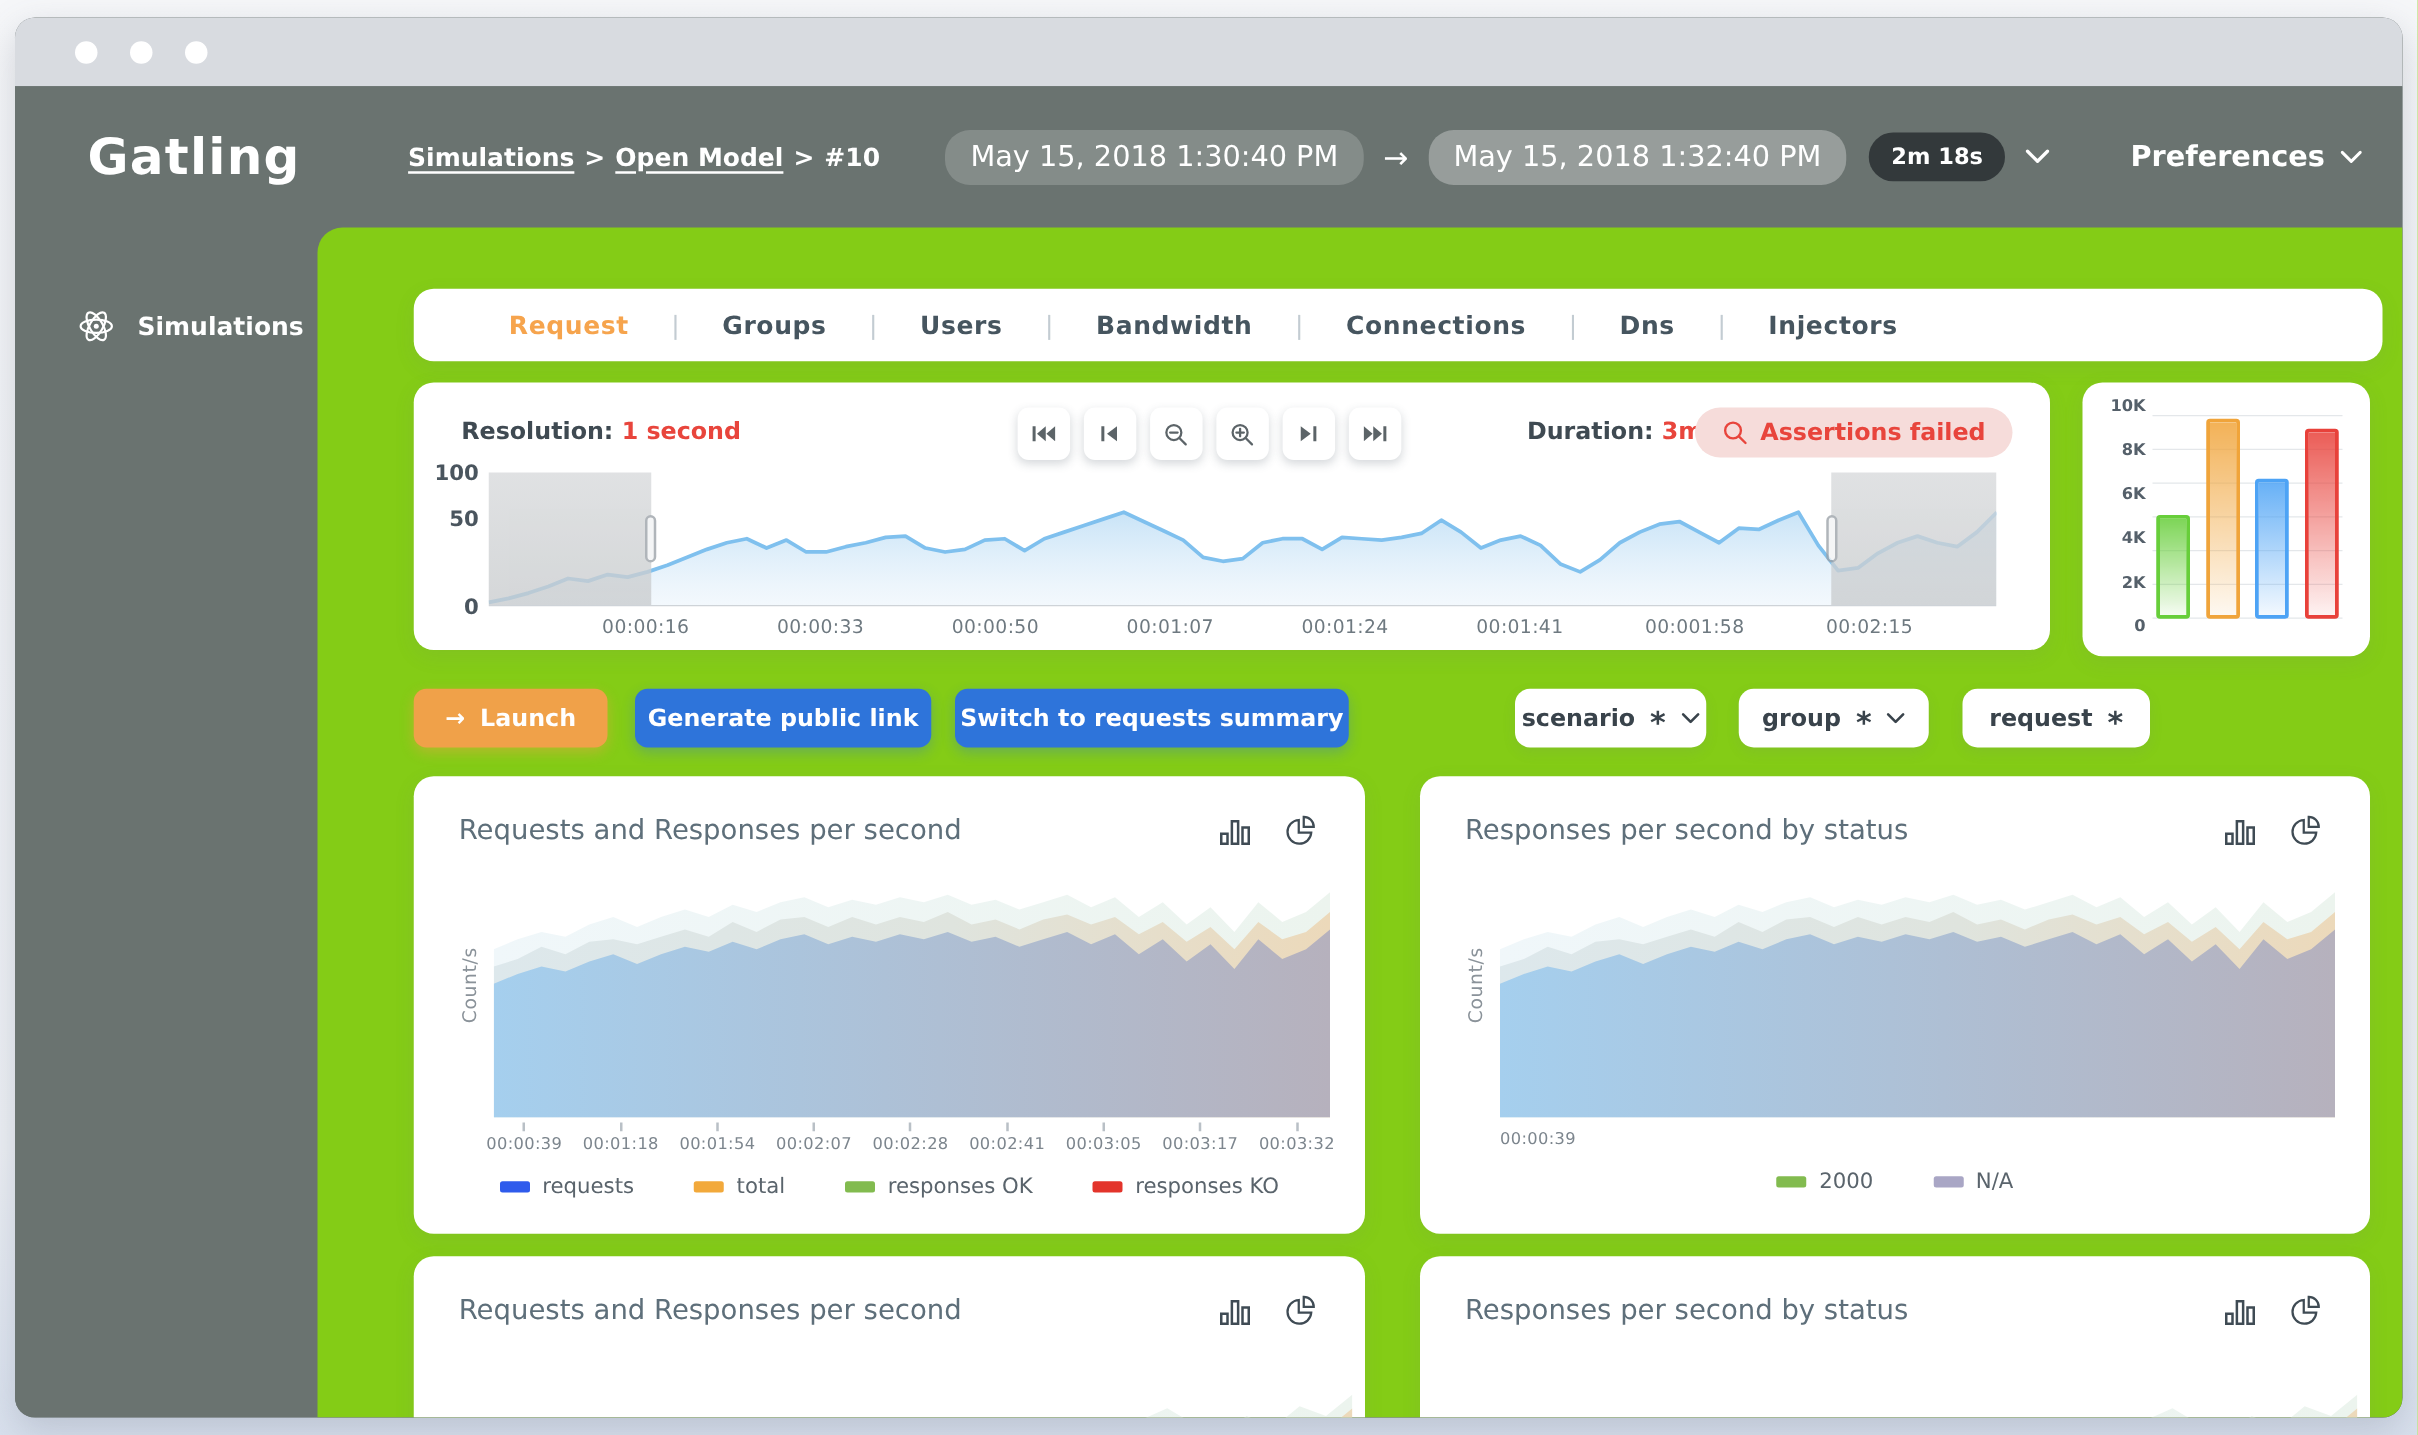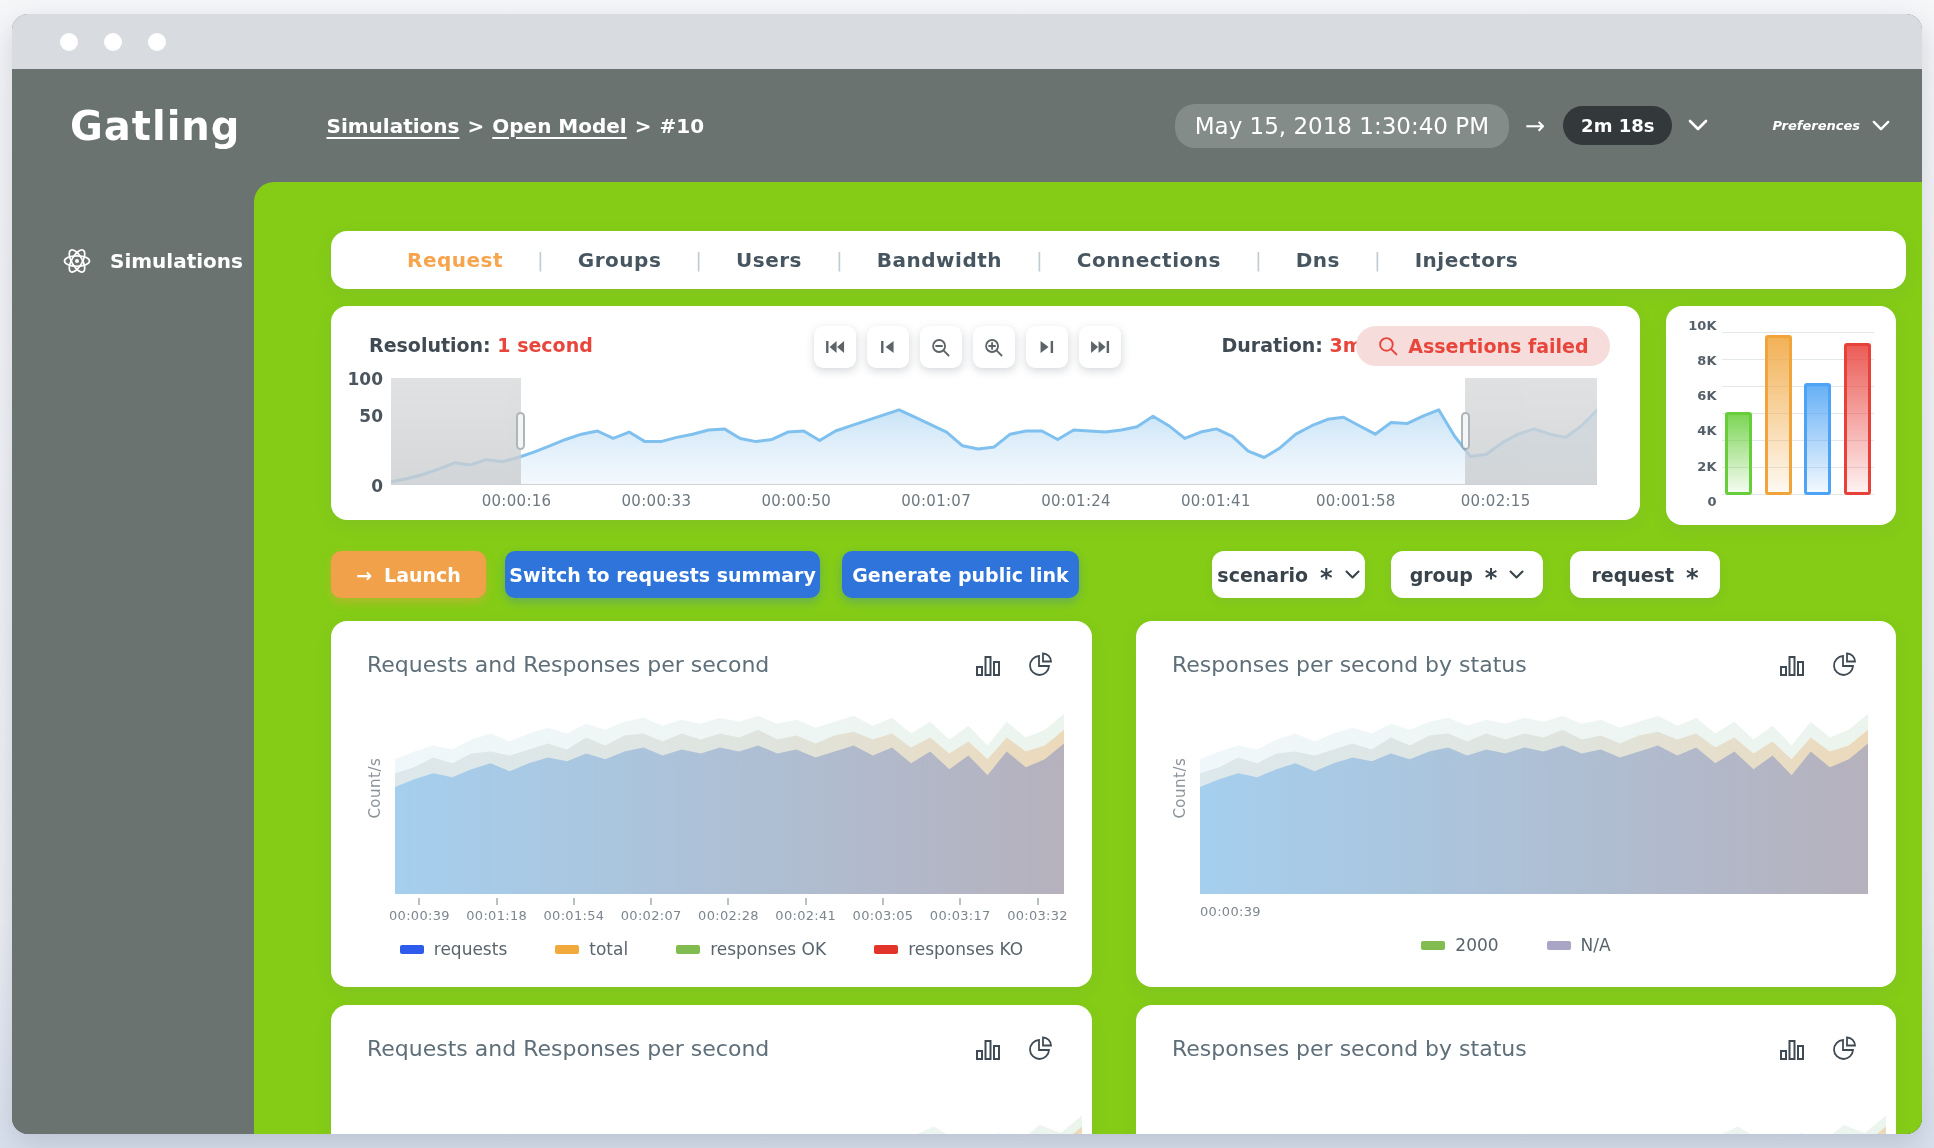--- a/index.html
+++ b/index.html
@@ -12,21 +12,21 @@
   .appheader { height:113px; flex:0 0 auto; display:flex; align-items:center; color:#fff; padding:0 32px 0 58px; }
   .logo { font-size:40px; font-weight:bold; letter-spacing:1px; margin-right:86px; }
   .breadcrumb { font-size:20px; font-weight:600; display:flex; gap:8px; align-items:center; white-space:nowrap; }
   .breadcrumb .lnk { text-decoration:underline; text-underline-offset:4px; cursor:pointer; }
   .hdr-right { margin-left:auto; display:flex; align-items:center; gap:16px; }
   .timepill { background:rgba(255,255,255,.18); color:#fff; font-size:23px; padding:9px 20px; border-radius:20px; white-space:nowrap; }
   .timepill.lighter { background:rgba(255,255,255,.30); }
   .hdr-arrow { font-size:24px; color:#fff; }
   .durpill { background:#33393b; color:#fff; font-size:18px; font-weight:600; padding:9px 18px; border-radius:20px; margin-left:2px; }
   .chev { display:inline-block; }
-  .prefs { display:flex; align-items:center; gap:12px; font-size:13px; font-weight:600; margin-left:48px; cursor:pointer;font-style:italic; }
+  .prefs { display:flex; align-items:center; gap:12px; font-size:23px; font-weight:600; margin-left:48px; cursor:pointer; }
   .body { flex:1; display:flex; min-height:0; }
   .sidebar { width:242px; flex:0 0 auto; padding-top:56px; color:#fff; }
   .side-item { display:flex; align-items:center; gap:18px; padding:0 0 0 50px; height:46px; margin-bottom:38px; font-size:20px; font-weight:bold; cursor:pointer; }
   .side-icon { width:30px; height:30px; display:flex; align-items:center; justify-content:center; }
   .content { flex:1; background:#84cc16; border-top-left-radius:20px; padding:49px 26px 0 77px; overflow:hidden; position:relative; }
   .card { background:#fff; border-radius:16px; box-shadow:0 5px 16px rgba(110,120,140,.10); }
   
   .tabcard { width:1575px; height:58px; display:flex; align-items:center; padding-left:42px; }
   .tab { font-size:20px; font-weight:600; color:#46555f; letter-spacing:.5px; padding:0 34px; cursor:pointer; white-space:nowrap; }
   .tab.active { color:#f6a44d; }
@@ -106,20 +106,21 @@
         <div class="breadcrumb">
           <span class="lnk">Simulations</span>
           <span>&gt;</span>
           <span class="lnk">Open Model</span>
           <span>&gt;</span>
           <span>#10</span>
         </div>
         <div class="hdr-right">
           <span class="timepill">May 15, 2018 1:30:40 PM</span>
           <span class="hdr-arrow">→</span>
+          <span class="timepill lighter">May 15, 2018 1:32:40 PM</span>
           <span class="durpill">2m 18s</span>
           <span class="chev">
             <svg width="20" height="12" viewBox="0 0 20 12">
                 <polyline points="2,2 10,10 18,2" fill="none" stroke="#fff" stroke-width="2.6" stroke-linecap="round" stroke-linejoin="round"></polyline>
               </svg>
           </span>
           <span class="prefs">
             <span>Preferences</span>
             <svg width="18" height="11" viewBox="0 0 20 12">
                 <polyline points="2,2 10,10 18,2" fill="none" stroke="#fff" stroke-width="2.6" stroke-linecap="round" stroke-linejoin="round"></polyline>
@@ -281,22 +282,22 @@
                 </div>
               </div>
             </div>
           </div>
 
           <div class="actions">
             <button class="btn btn-launch">
               <span>→</span>
               <span>Launch</span>
             </button>
+            <button class="btn btn-blue btn-gen">Generate public link</button>
             <button class="btn btn-blue btn-sw">Switch to requests summary</button>
-            <button class="btn btn-blue btn-gen">Generate public link</button>
 
             <div class="fpill fp1">
               <span>scenario</span>
               <span class="star">*</span>
               <svg width="15" height="9" viewBox="0 0 20 12">
                   <polyline points="2,2 10,10 18,2" fill="none" stroke="#39434b" stroke-width="2.8" stroke-linecap="round" stroke-linejoin="round"></polyline>
                 </svg>
             </div>
             <div class="fpill fp2">
               <span>group</span>

